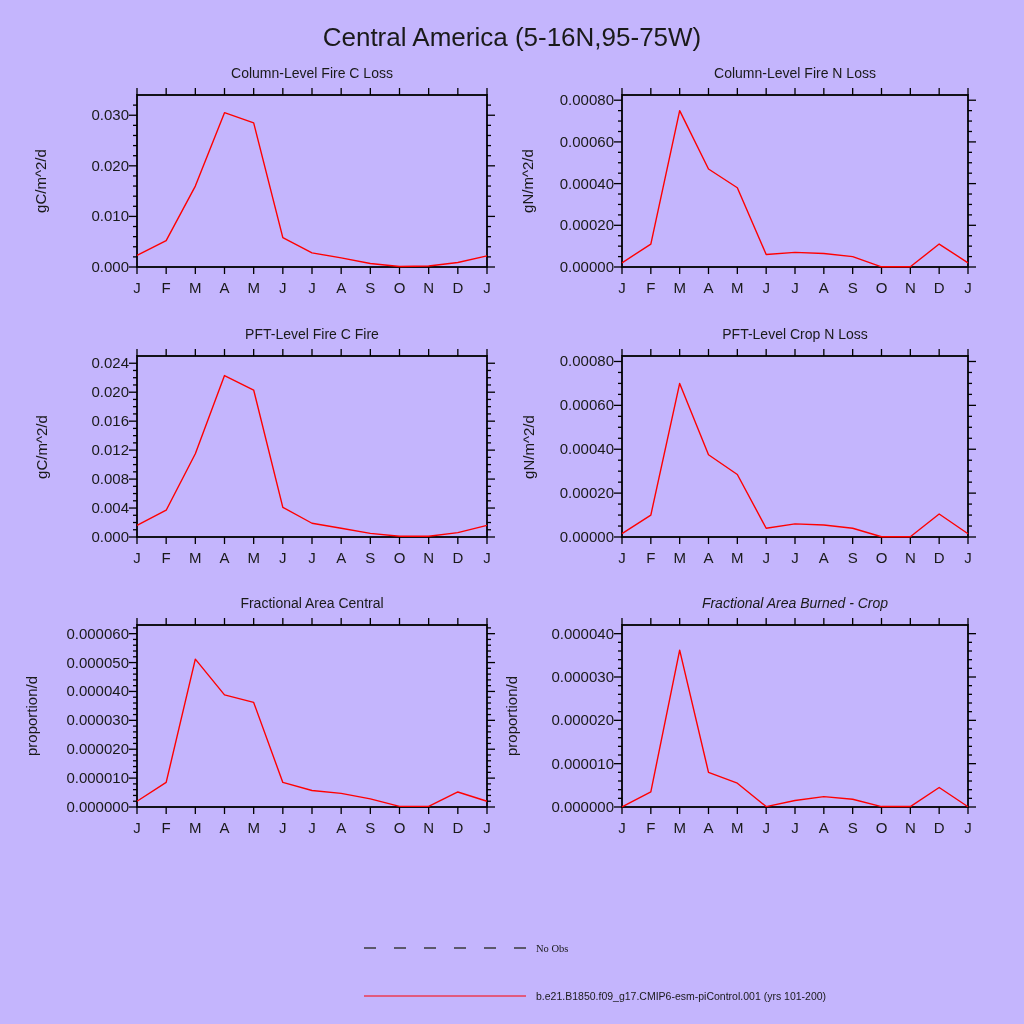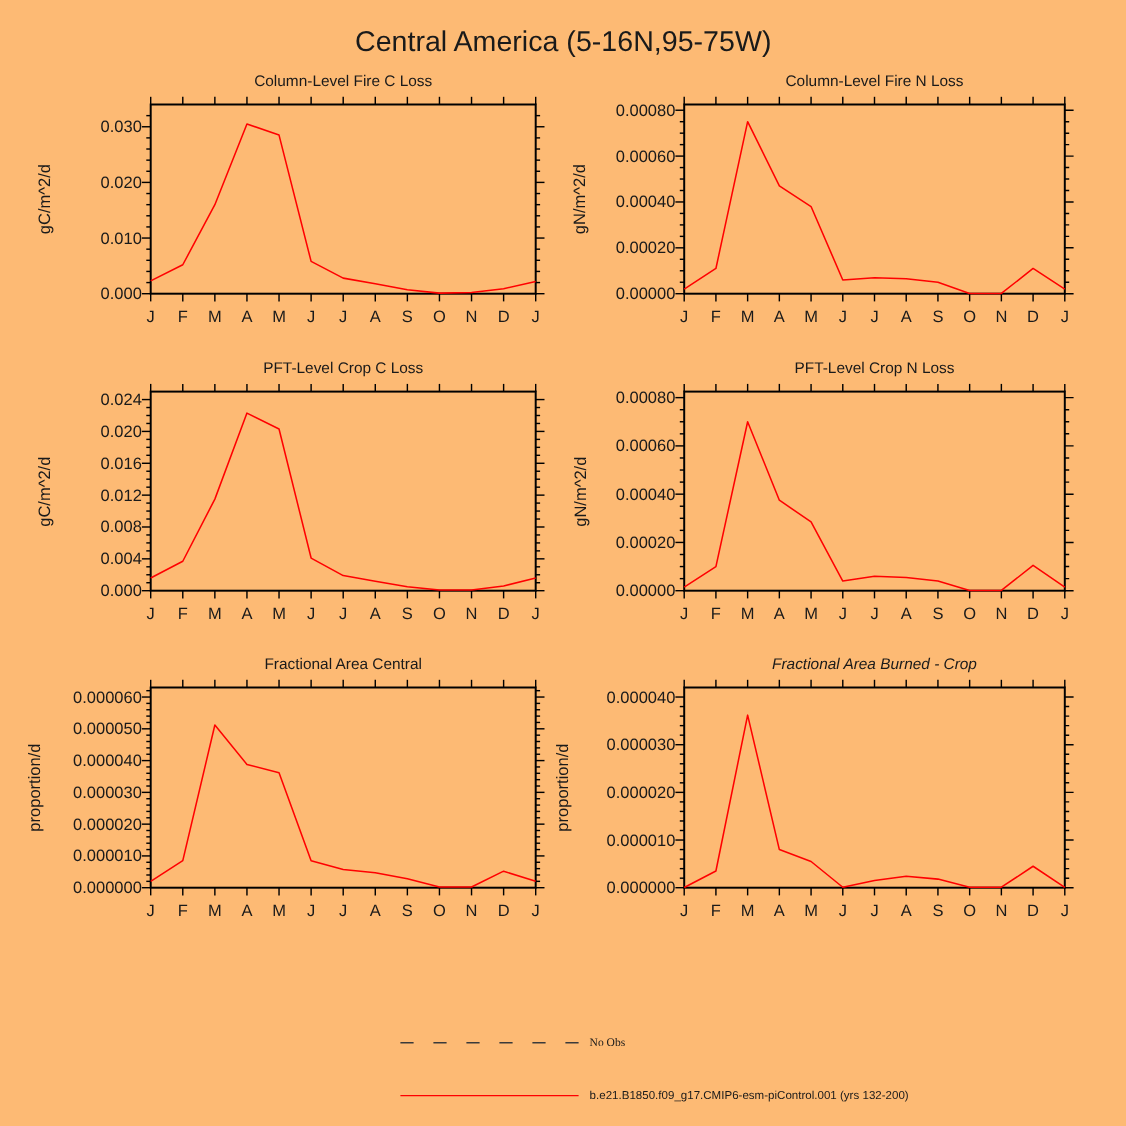--- a/index.html
+++ b/index.html
@@ -1,17 +1,17 @@
 <!DOCTYPE html>
 <html><head>
 <meta charset="utf-8">
 <style>
   html,body { margin:0; padding:0; background:#ffffff; }
   .figure {
-    position:relative; width:1024px; height:1024px; background:#fdba74;
+    position:relative; width:1024px; height:1024px; background:#c4b5fd;
     font-family:"Liberation Sans","DejaVu Sans",sans-serif; color:#000;
     overflow:hidden;
   }
   .main-title {
     position:absolute; left:0; top:22px; width:1024px;
     text-align:center; font-size:26px; color:#1a1a1a;
   }
   .panel-title {
     position:absolute; text-align:center; font-size:14px; color:#1a1a1a;
     white-space:nowrap;
@@ -212,21 +212,21 @@
           <text x="82" y="105.60606060606061" text-anchor="end" font-size="15">0.00040</text>
           <text x="82" y="63.90909090909092" text-anchor="end" font-size="15">0.00060</text>
           <text x="82" y="22.212121212121218" text-anchor="end" font-size="15">0.00080</text>
         </g>
         <rect x="90" y="12" width="346" height="172" fill="none" stroke="#000" stroke-width="1.8"></rect>
         <polyline points="90.00,179.83 118.83,161.07 147.67,27.64 176.50,86.01 205.33,104.78 234.17,171.49 263.00,169.41 291.83,170.45 320.67,173.58 349.50,183.79 378.33,183.79 407.17,161.07 436.00,179.83" fill="none" stroke="#ff0000" stroke-width="1.4" stroke-linejoin="round"></polyline>
       </svg>
   </figure>
 
   <figure class="panel" style="margin:0">
-    <div class="panel-title" style="left: 137px; top: 326px; width: 350px;">PFT-Level Crop C Loss</div>
+    <div class="panel-title" style="left: 137px; top: 326px; width: 350px;">PFT-Level Fire C Fire</div>
     <div class="ylabel" style="width: 181px; left: -49.5px; top: 436.5px;">gC/m^2/d</div>
     <svg class="plot" width="455" height="235" viewBox="0 0 455 235" style="left: 47px; top: 344px;">
         <g stroke="#000" stroke-width="1.3">
           <line x1="90" y1="12" x2="90" y2="5"></line>
           <line x1="90" y1="193" x2="90" y2="200"></line>
           <line x1="119.16666666666667" y1="12" x2="119.16666666666667" y2="5"></line>
           <line x1="119.16666666666667" y1="193" x2="119.16666666666667" y2="200"></line>
           <line x1="148.33333333333334" y1="12" x2="148.33333333333334" y2="5"></line>
           <line x1="148.33333333333334" y1="193" x2="148.33333333333334" y2="200"></line>
           <line x1="177.5" y1="12" x2="177.5" y2="5"></line>
@@ -644,17 +644,17 @@
     <div class="legend-row legend-row-no-obs">
       <svg width="166" height="14">
         <line x1="2" y1="7" x2="164" y2="7" stroke-width="1.5" stroke-dasharray="12 18" stroke="#3a3a3a"></line>
       </svg>
       <span class="legend-label">No Obs</span>
     </div>
     <div class="legend-row legend-row-model">
       <svg width="166" height="14">
         <line x1="2" y1="7" x2="164" y2="7" stroke-width="1.2" stroke="#ff0000"></line>
       </svg>
-      <span class="legend-label">b.e21.B1850.f09_g17.CMIP6-esm-piControl.001 (yrs 132-200)</span>
+      <span class="legend-label">b.e21.B1850.f09_g17.CMIP6-esm-piControl.001 (yrs 101-200)</span>
     </div>
   </div>
 
 </div>
 
 </body></html>

